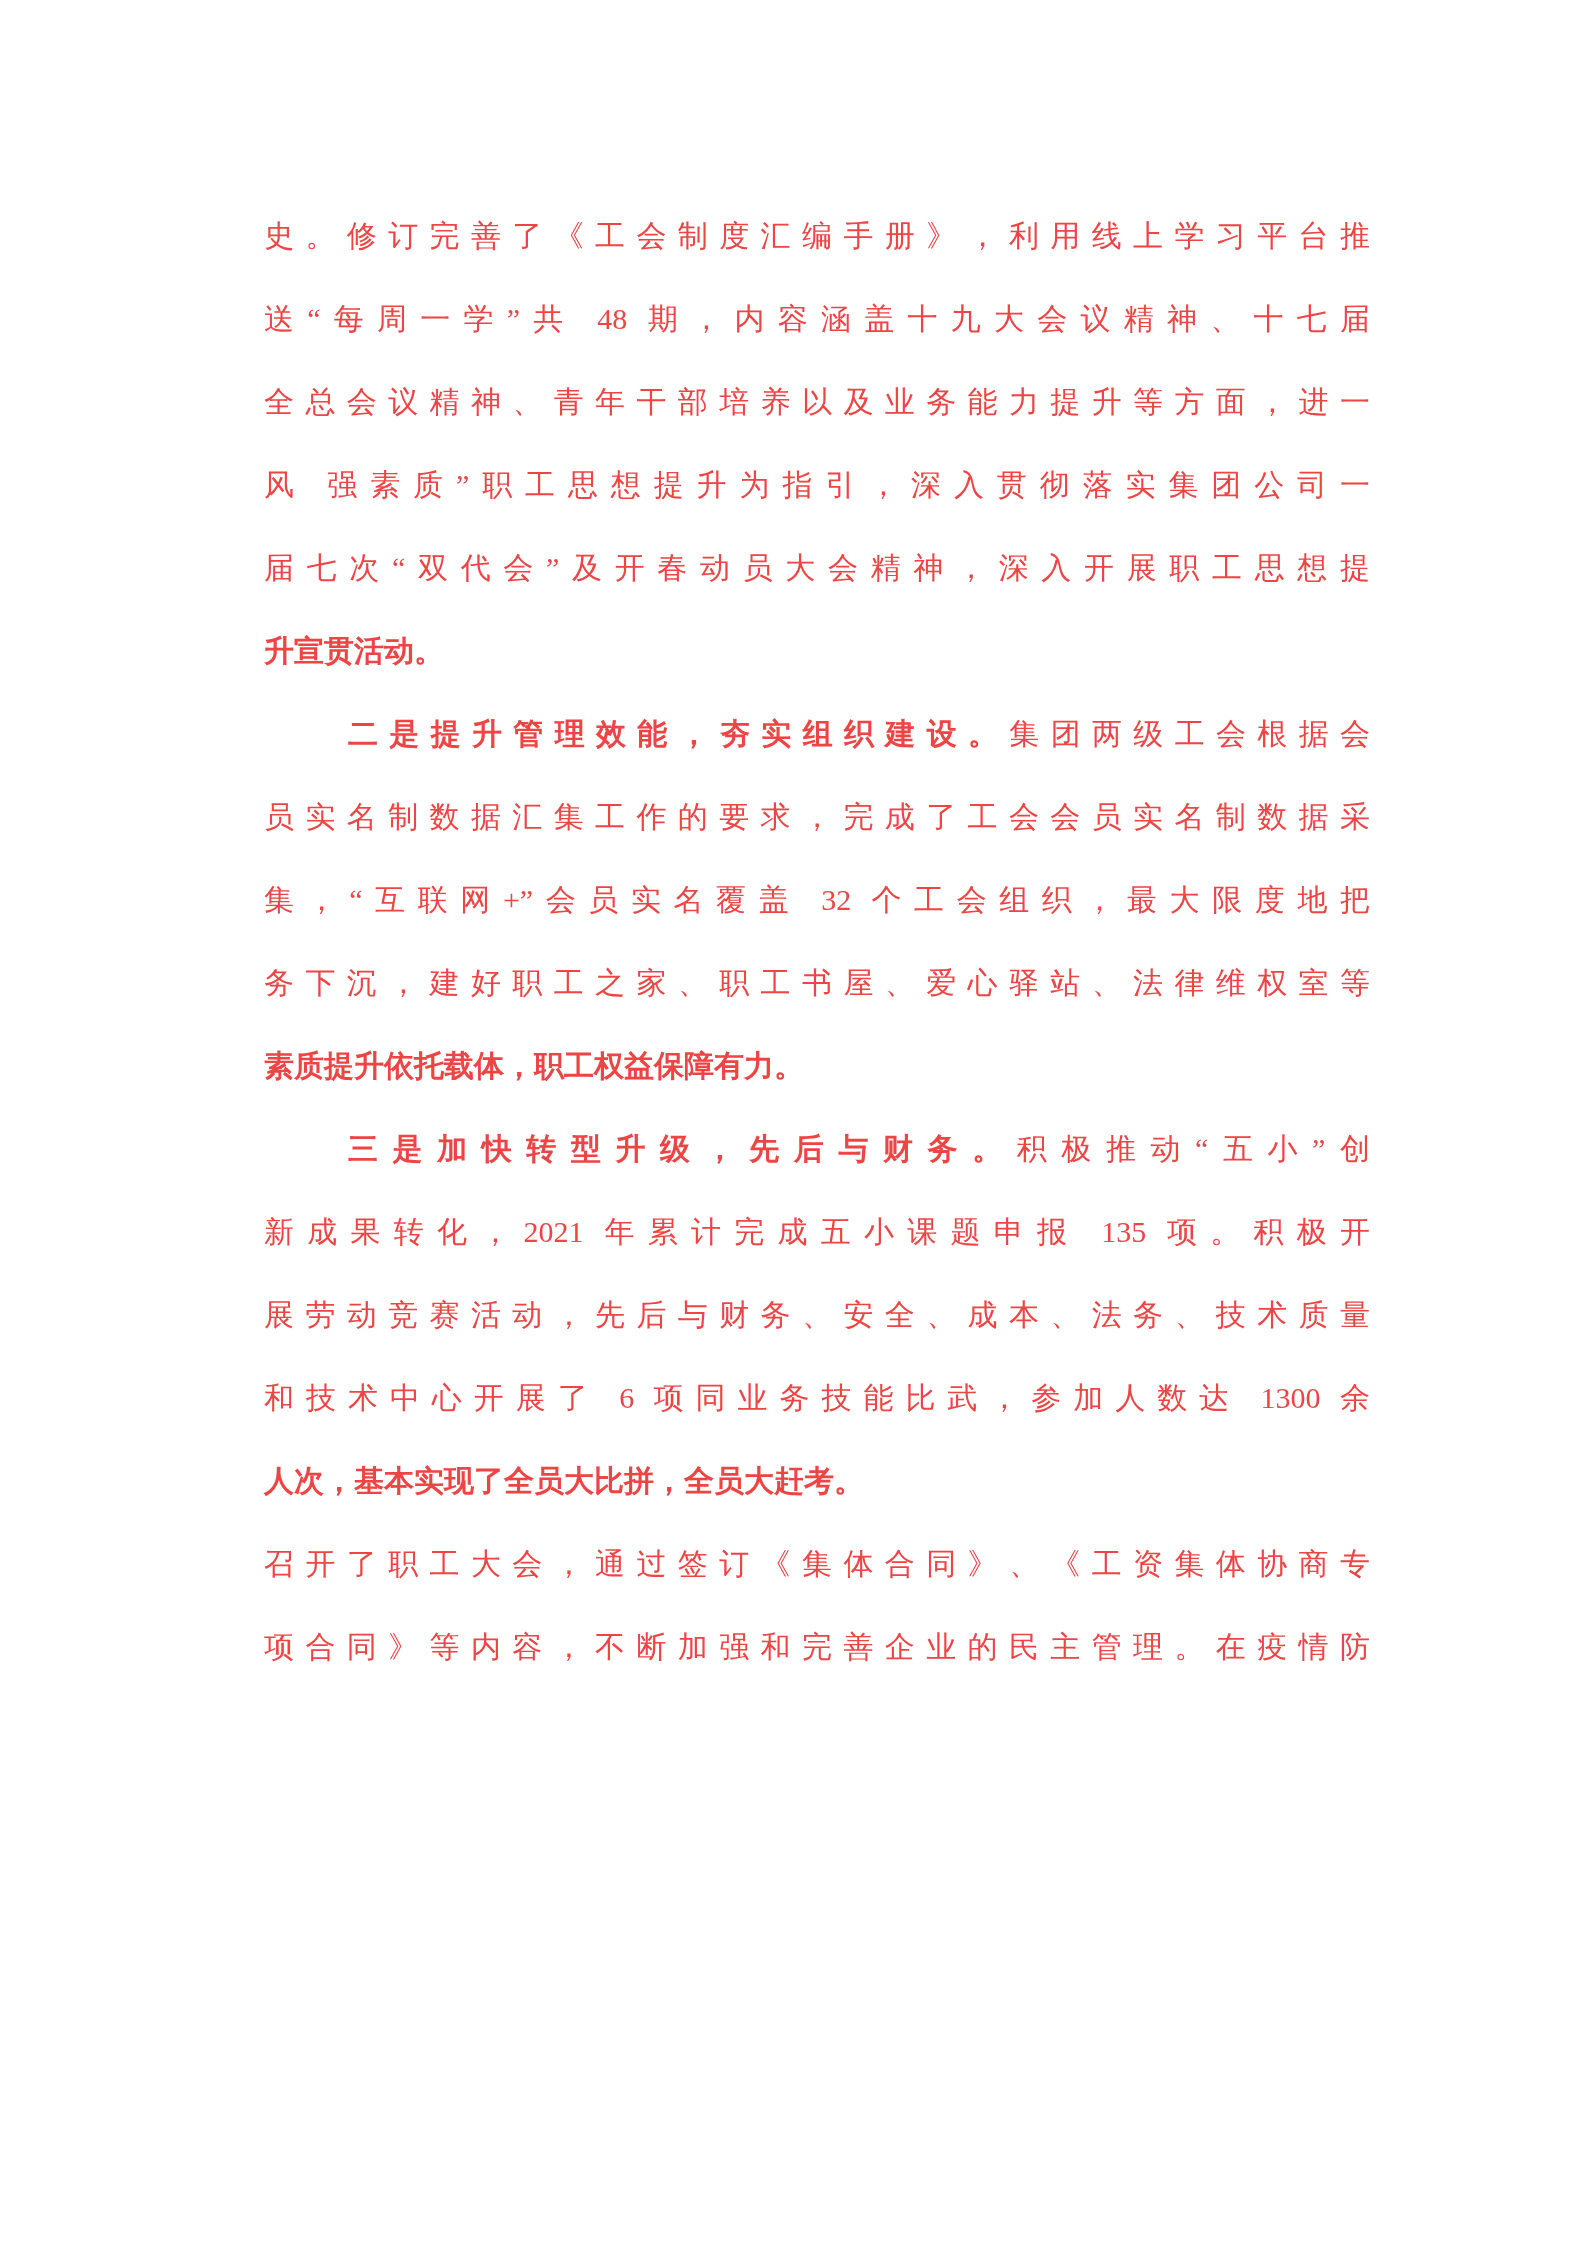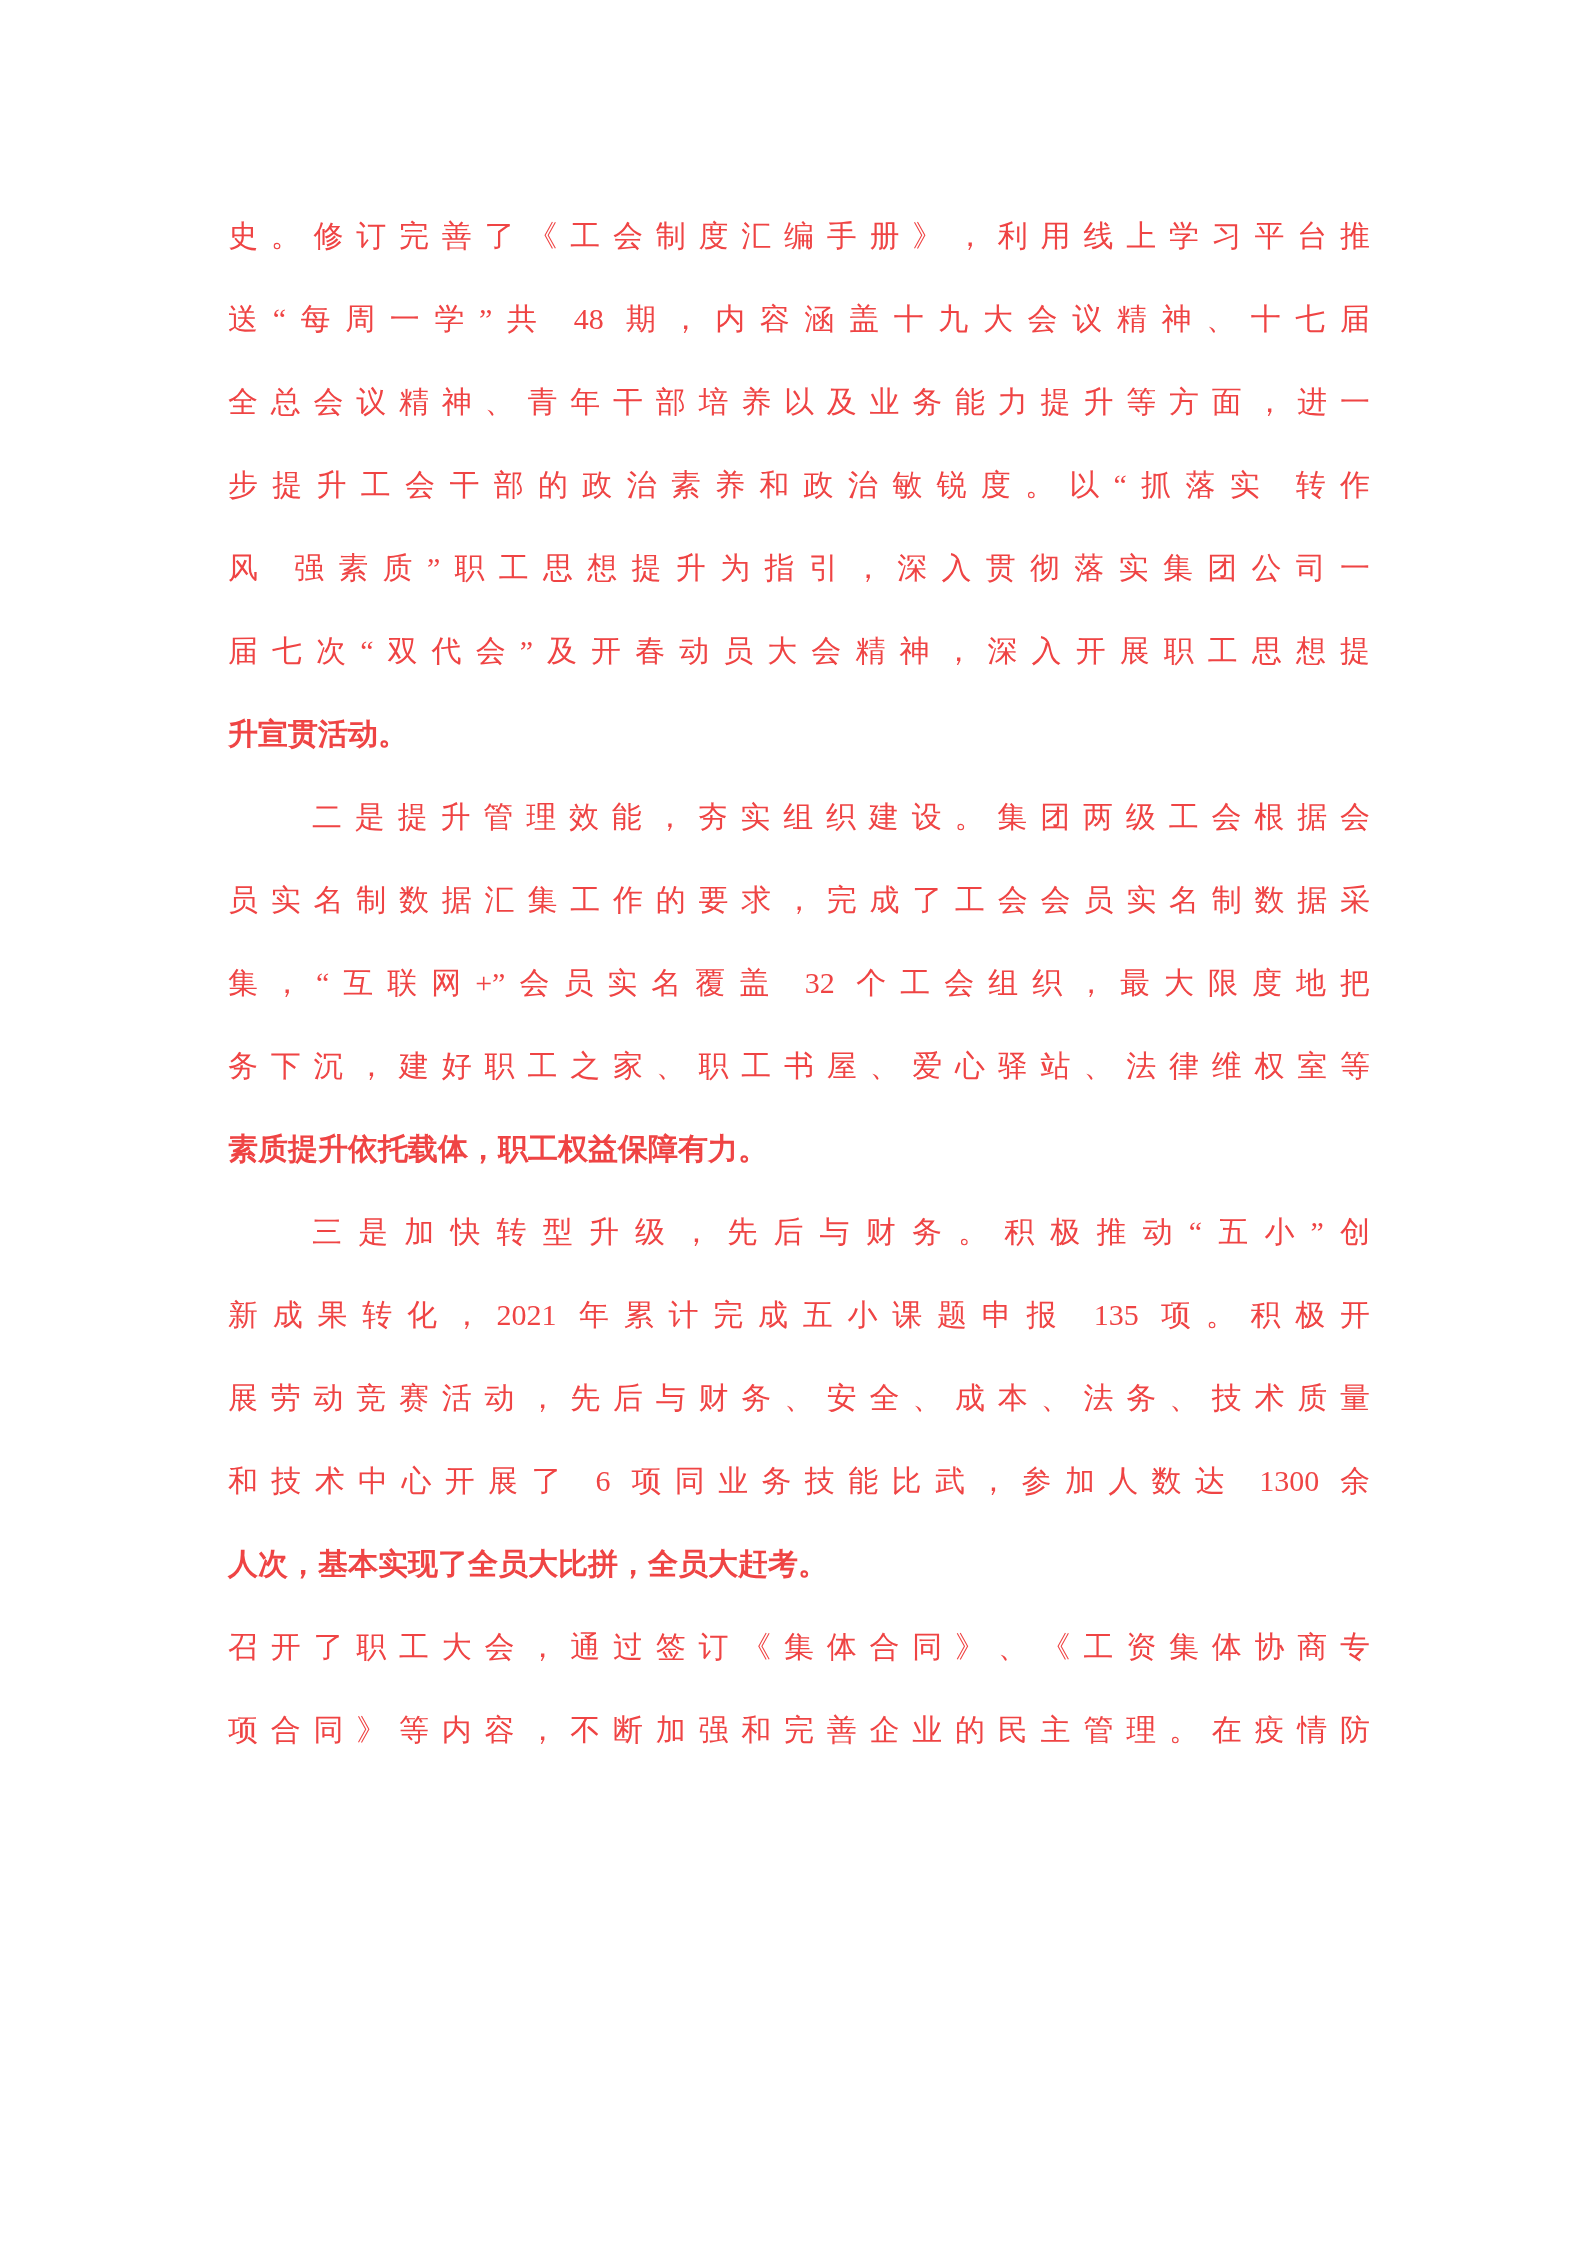--- a/index.html
+++ b/index.html
@@ -36,32 +36,31 @@
     height: 83px;
     white-space: normal;
   }
   
   .jl { text-align-last: justify; }
   
   .last { text-align-last: left; font-weight: bold; }
   
   .ind { text-indent: 84px; }
   
-  .b { font-weight: 400; }
+  .b { font-weight: 700; margin-left: 36px; }
 </style>
 </head>
 <body>
 
 <div class="page">
   <div class="textblock">
 
     <div class="line jl"><span class="b"></span><span>史。修订完善了《工会制度汇编手册》，利用线上学习平台推</span></div>
     <div class="line jl"><span class="b"></span><span>送“每周一学”共 48 期，内容涵盖十九大会议精神、十七届</span></div>
     <div class="line jl"><span class="b"></span><span>全总会议精神、青年干部培养以及业务能力提升等方面，进一</span></div>
-    <div class="line jl"><span class="b"></span><span>步提升工会干部的政治素养和政治敏锐度。以“抓落实 转作</span></div>
     <div class="line jl"><span class="b"></span><span>风 强素质”职工思想提升为指引，深入贯彻落实集团公司一</span></div>
     <div class="line jl"><span class="b"></span><span>届七次“双代会”及开春动员大会精神，深入开展职工思想提</span></div>
     <div class="line last"><span class="b"></span><span>升宣贯活动。</span></div>
 
     <div class="line jl ind"><span class="b">二是提升管理效能，夯实组织建设。</span><span>集团两级工会根据会</span></div>
     <div class="line jl"><span class="b"></span><span>员实名制数据汇集工作的要求，完成了工会会员实名制数据采</span></div>
     <div class="line jl"><span class="b"></span><span>集，“互联网+”会员实名覆盖 32 个工会组织，最大限度地把</span></div>
     <div class="line jl"><span class="b"></span><span>务下沉，建好职工之家、职工书屋、爱心驿站、法律维权室等</span></div>
     <div class="line last"><span class="b"></span><span>素质提升依托载体，职工权益保障有力。</span></div>
 

